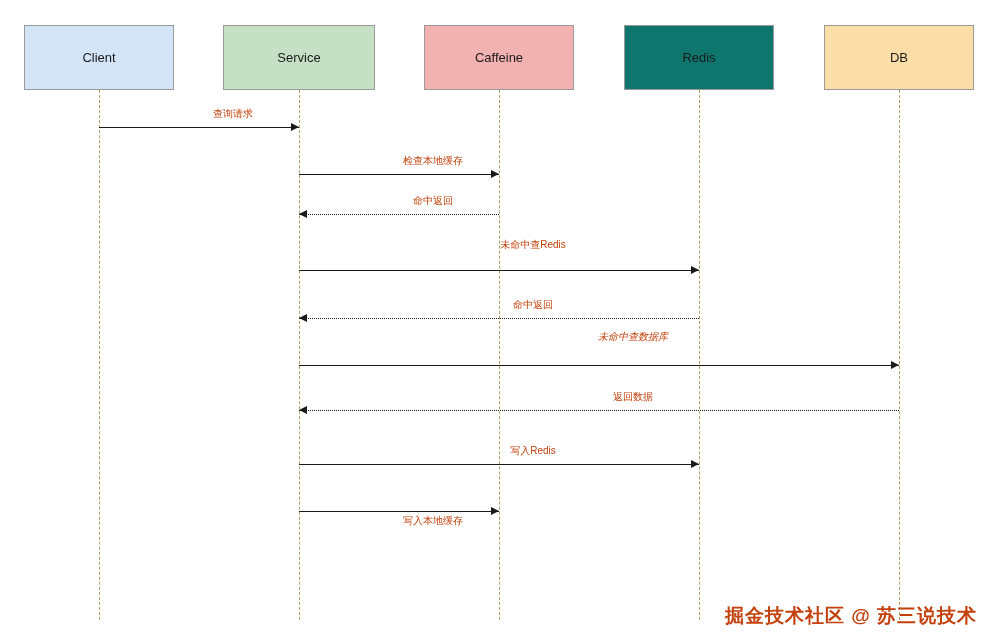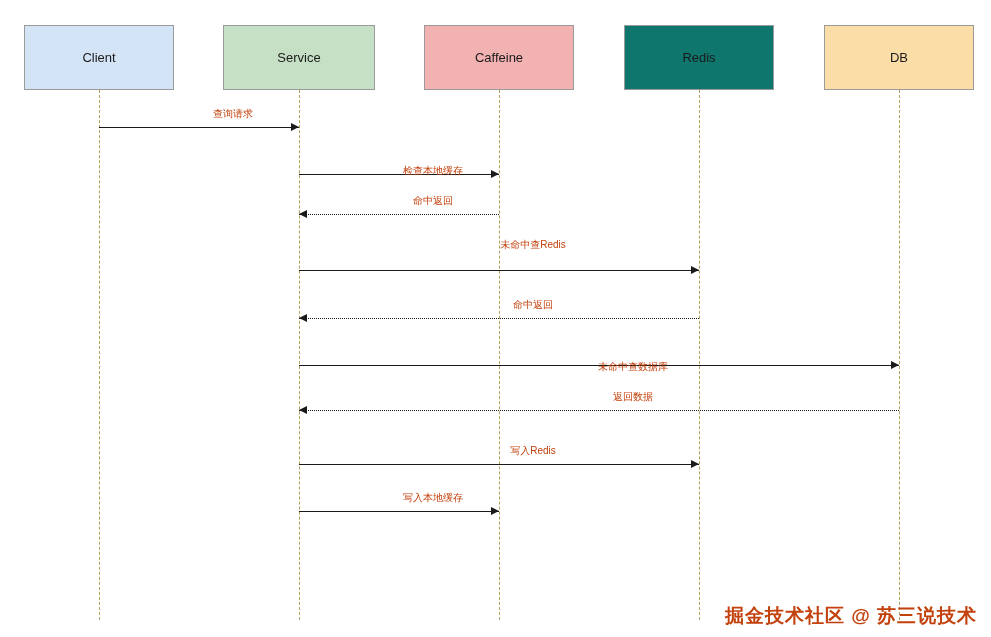--- a/index.html
+++ b/index.html
@@ -98,37 +98,37 @@
       <span>Redis</span>
     </div>
     <div class="actor-box" style="left: 824px; top: 25px; width: 150px; height: 65px; background: rgb(251, 221, 167);">
       <span>DB</span>
     </div>
     <div class="arrow-line" style="left: 99px; top: 127px; width: 200px;"></div>
     <div class="arrow-head right" style="top: 123px; left: 291px;"></div>
     <div class="msg-label" style="left: 199px; top: 107px;">查询请求</div>
     <div class="arrow-line" style="left: 299px; top: 174px; width: 200px;"></div>
     <div class="arrow-head right" style="top: 170px; left: 491px;"></div>
-    <div class="msg-label" style="left: 399px; top: 164px;">检查本地缓存</div>
+    <div class="msg-label" style="left: 399px; top: 154px;">检查本地缓存</div>
     <div class="arrow-line dotted" style="left: 299px; top: 214px; width: 200px;"></div>
     <div class="arrow-head left" style="top: 210px; left: 299px;"></div>
     <div class="msg-label" style="left: 399px; top: 194px;">命中返回</div>
     <div class="arrow-line" style="left: 299px; top: 270px; width: 400px;"></div>
     <div class="arrow-head right" style="top: 266px; left: 691px;"></div>
     <div class="msg-label" style="left: 499px; top: 238px;">未命中查Redis</div>
     <div class="arrow-line dotted" style="left: 299px; top: 318px; width: 400px;"></div>
     <div class="arrow-head left" style="top: 314px; left: 299px;"></div>
     <div class="msg-label" style="left: 499px; top: 298px;">命中返回</div>
     <div class="arrow-line" style="left: 299px; top: 365px; width: 600px;"></div>
     <div class="arrow-head right" style="top: 361px; left: 891px;"></div>
-    <div class="msg-label" style="left: 599px; top: 360px;">未命中查数据库</div>
+    <div class="msg-label" style="left: 599px; top: 330px; font-style: italic;">未命中查数据库</div>
     <div class="arrow-line dotted" style="left: 299px; top: 410px; width: 600px;"></div>
     <div class="arrow-head left" style="top: 406px; left: 299px;"></div>
     <div class="msg-label" style="left: 599px; top: 390px;">返回数据</div>
     <div class="arrow-line" style="left: 299px; top: 464px; width: 400px;"></div>
     <div class="arrow-head right" style="top: 460px; left: 691px;"></div>
     <div class="msg-label" style="left: 499px; top: 444px;">写入Redis</div>
     <div class="arrow-line" style="left: 299px; top: 511px; width: 200px;"></div>
     <div class="arrow-head right" style="top: 507px; left: 491px;"></div>
-    <div class="msg-label" style="left: 399px; top: 491px; text-align: right;">写入本地缓存</div>
+    <div class="msg-label" style="left: 399px; top: 514px; text-align: right;">写入本地缓存</div>
   </div>
 
 <div class="watermark">掘金技术社区 @ 苏三说技术</div>
 
 </body></html>

